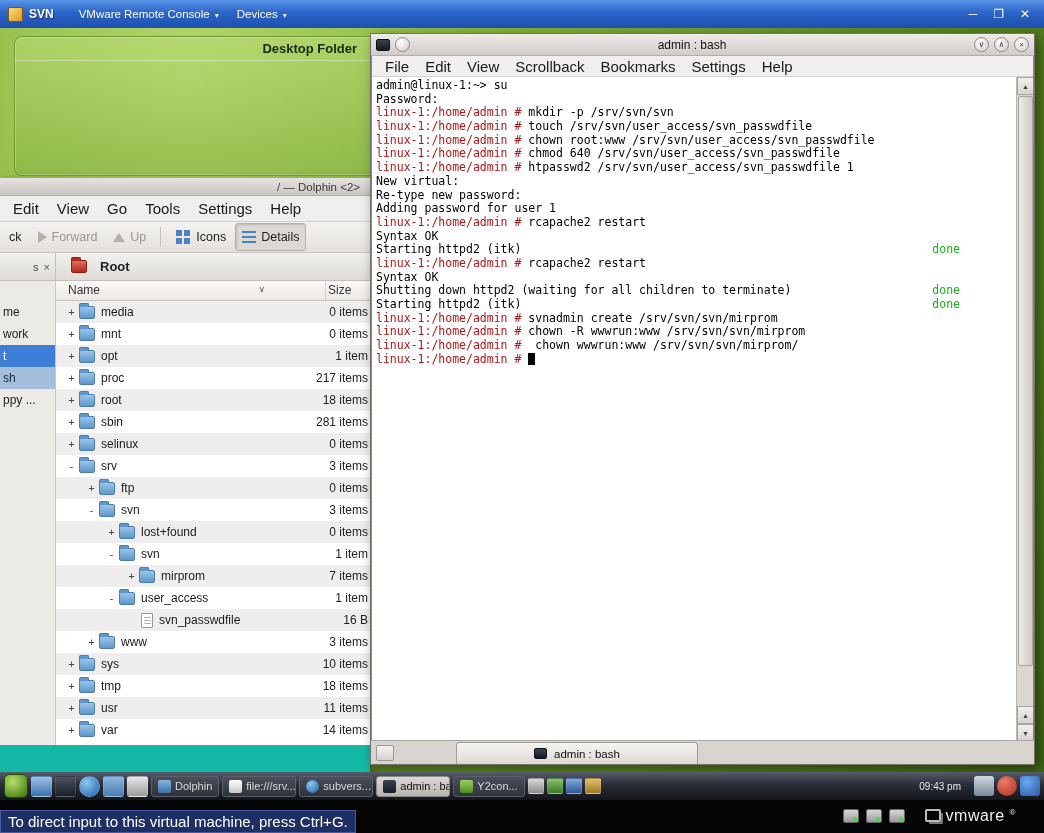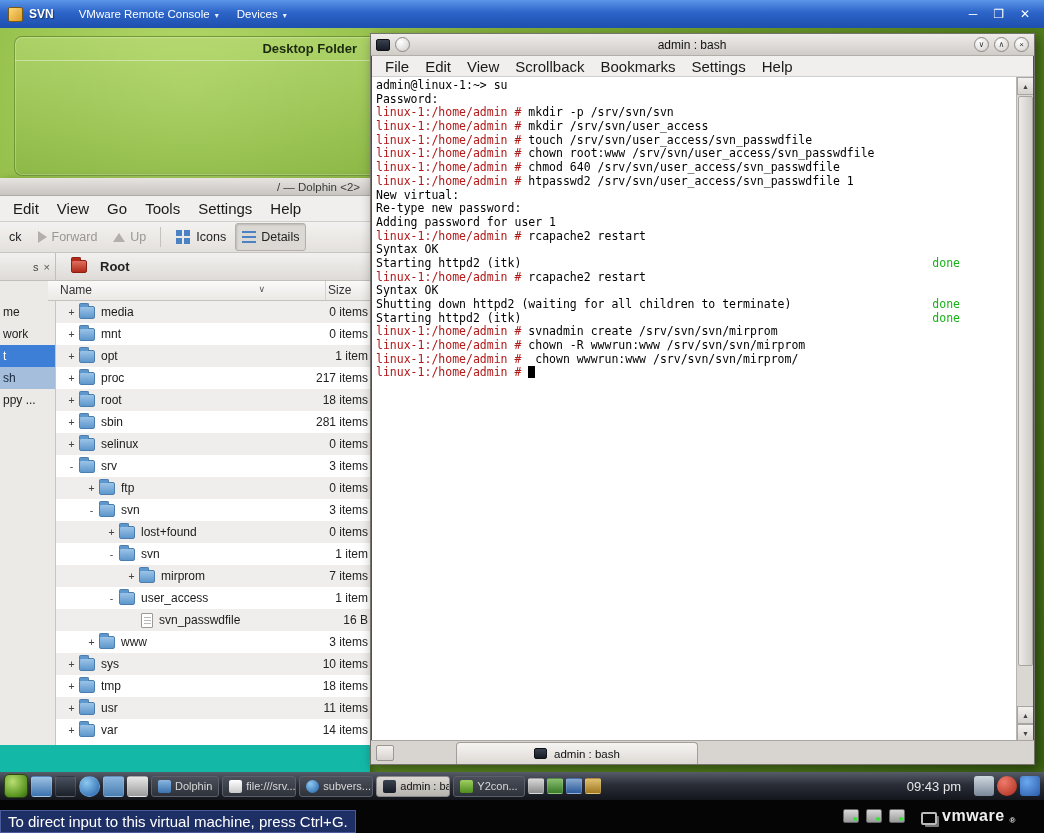--- a/index.html
+++ b/index.html
@@ -73,21 +73,21 @@
     display:flex;align-items:center;justify-content:flex-end;gap:5px;padding-right:5px;font-size:11px;color:#444}
   .places-close{cursor:default;font-size:11px;color:#555}
   .view-header{position:absolute;left:56px;right:0;top:75px;height:28px;
     background:linear-gradient(#f2f1ef,#dedbd7);border-bottom:1px solid #c2bfbb;
     display:flex;align-items:center;gap:7px;padding-left:13px;font-weight:bold;font-size:13px;color:#222}
   .places{position:absolute;left:0;top:103px;width:56px;height:464px;background:#eceae7;border-right:1px solid #c9c6c2;
     padding-top:20px}
   .place{height:22px;line-height:22px;font-size:12px;color:#222;padding-left:3px;white-space:nowrap;overflow:hidden}
   .place[data-state="selected"]{background:#3d7fd6;color:#fff}
   .place[data-state="alt"]{background:#a5bedb;color:#15273d}
-  .col-header{position:absolute;left:48px;right:0;top:103px;height:20px;display:flex;
+  .col-header{position:absolute;left:56px;right:0;top:103px;height:20px;display:flex;
     background:linear-gradient(#fbfaf9,#ebe8e5);border-bottom:1px solid #c6c3bf;font-size:12px;color:#333}
   .col-name{flex:1;padding:2px 0 0 12px;position:relative;border-right:1px solid #d5d2ce}
   .sort-arrow{position:absolute;right:60px;top:3px;font-size:9px;color:#555}
   .col-size{width:44px;padding:2px 4px 0 2px}
   .rows{position:absolute;left:56px;right:0;top:123px;height:444px;background:#fff;overflow:hidden}
   .row{display:flex;align-items:center;height:22px;font-size:12px;color:#1a1a1a;padding-right:2px}
   .row[data-shade="true"]{background:#efeeec}
   .row[data-depth="1"]{padding-left:10px}
   .row[data-depth="2"]{padding-left:30px}
   .row[data-depth="3"]{padding-left:50px}
@@ -103,21 +103,21 @@
   .ficon.red{background:linear-gradient(#e0705e,#b12a1a);border:1px solid #8a2012}
   .ficon.red::before{content:"";position:absolute;top:-4px;left:-1px;width:8px;height:3px;
     background:#b12a1a;border:1px solid #8a2012;border-bottom:none;border-radius:2px 2px 0 0}
   .fname{white-space:nowrap}
   .fsize{margin-left:auto;white-space:nowrap;color:#222}
   .dolphin-status{position:absolute;left:0;bottom:0;right:0;height:25px;background:#e8e6e3;
     border-top:1px solid #c6c3bf;display:flex;align-items:center;padding-left:70px;font-size:12px;color:#333}
 
   
   .konsole{position:absolute;left:370px;top:33px;width:665px;height:732px;z-index:30;
-    background:#be185d;border:1px solid #76726e;box-shadow:4px 4px 12px rgba(0,0,0,.45)}
+    background:#14b8a6;border:1px solid #76726e;box-shadow:4px 4px 12px rgba(0,0,0,.45)}
   .k-titlebar{position:absolute;left:0;top:0;right:0;height:22px;
     background:linear-gradient(#eeebe8,#d0ccc8);border-bottom:1px solid #b2aeaa;
     display:flex;align-items:center;gap:5px;padding:0 5px}
   .k-sysicon{width:14px;height:12px;background:linear-gradient(#3a4250,#161b24);border:1px solid #0e1218;border-radius:2px}
   .wbtn{width:15px;height:15px;border-radius:50%;flex:none;
     background:radial-gradient(circle at 35% 30%,#ffffff,#cfccc8);border:1px solid #8d8985;
     display:flex;align-items:center;justify-content:center;font-size:8px;color:#333;cursor:default}
   .k-title{flex:1;text-align:center;font-size:12px;color:#111}
   .konsole .menubar{position:absolute;left:1px;top:22px;right:1px;height:21px;padding-left:5px}
   .konsole .menu-item{padding:3px 8px}
@@ -171,32 +171,32 @@
     background:linear-gradient(#4a4f5a,#2e323a);border:1px solid #5a5f6a;border-radius:3px;
     max-width:74px;overflow:hidden;white-space:nowrap;flex:none}
   .task-btn[data-active="true"]{background:linear-gradient(#dcd9d5,#b6b3af);color:#111;border-color:#8a8a8a}
   .task-icon{width:13px;height:13px;border-radius:2px;flex:none}
   [data-icon="dolphin-task-icon"]{background:linear-gradient(#8ab6e0,#3a72ad)}
   [data-icon="file-task-icon"]{background:linear-gradient(#ffffff,#c8c8c8)}
   [data-icon="globe-task-icon"]{background:radial-gradient(circle at 35% 30%,#8ec8f0,#1f5fa8);border-radius:50%}
   [data-icon="terminal-task-icon"]{background:linear-gradient(#3a4250,#161b24)}
   [data-icon="yast-task-icon"]{background:linear-gradient(#9ed060,#4e8c1e)}
   .tb-spacer{flex:1}
-  .clock{color:#e8e8e8;font-size:13px;padding:0 10px;white-space:nowrap}
+  .clock{color:#e8e8e8;font-size:10px;padding:0 10px;white-space:nowrap}
 
   
   .vm-bottombar{position:absolute;left:0;top:800px;width:1044px;height:33px;background:#050505;z-index:60}
   .vm-hint{position:absolute;left:0;bottom:0;background:#1e2f66;border:1px solid #4a5a9a;color:#fff;
     font-size:15px;padding:2px 7px;white-space:nowrap}
   .vm-status-icons{position:absolute;right:139px;top:9px;display:flex;gap:7px}
   .dev-icon{width:16px;height:14px;background:linear-gradient(#d8d8d8,#9a9a9a);border:1px solid #666;
     border-radius:2px;position:relative}
   .dev-icon::after{content:"";position:absolute;right:1px;bottom:1px;width:4px;height:4px;border-radius:50%;background:#3ae23a}
-  .vm-logo{position:absolute;right:28px;top:7px;color:#eee;font-size:16px;font-weight:bold;letter-spacing:.5px;
-    display:flex;align-items:flex-end;gap:5px}
+  .vm-logo{position:absolute;right:28px;top:7px;color:#eee;font-size:16px;font-weight:normal;letter-spacing:.5px;
+    display:flex;align-items:flex-start;gap:5px}
   .vm-logo-boxes{width:16px;height:13px;margin-top:2px;border:2px solid #bbb;border-radius:2px;
     box-shadow:3px 3px 0 -1px #777}
   .vm-reg{font-size:8px;margin-top:1px}
 </style>
 </head>
 <body>
 
 <div class="vm-titlebar">
   <span class="vm-app-icon"></span>
   <span class="vm-title">SVN</span>
@@ -480,21 +480,20 @@
     </div>
   <div class="term-content">
     <div>
 
         <div class="tline"><span class="tp"></span><span class="tt">admin@linux-1:~&gt; su</span><span class="td"></span></div>
 
         <div class="tline"><span class="tp"></span><span class="tt">Password:</span><span class="td"></span></div>
 
         <div class="tline"><span class="tp">linux-1:/home/admin #</span><span class="tt"> mkdir -p /srv/svn/svn</span><span class="td"></span></div>
 
-        <div class="tline"><span class="tp">linux-1:/home/admin #</span><span class="tt"> mkdir /srv/svn/user_access</span><span class="td"></span></div>
 
         <div class="tline"><span class="tp">linux-1:/home/admin #</span><span class="tt"> touch /srv/svn/user_access/svn_passwdfile</span><span class="td"></span></div>
 
         <div class="tline"><span class="tp">linux-1:/home/admin #</span><span class="tt"> chown root:www /srv/svn/user_access/svn_passwdfile</span><span class="td"></span></div>
 
         <div class="tline"><span class="tp">linux-1:/home/admin #</span><span class="tt"> chmod 640 /srv/svn/user_access/svn_passwdfile</span><span class="td"></span></div>
 
         <div class="tline"><span class="tp">linux-1:/home/admin #</span><span class="tt"> htpasswd2 /srv/svn/user_access/svn_passwdfile 1</span><span class="td"></span></div>
 
         <div class="tline"><span class="tp"></span><span class="tt">New virtual:</span><span class="td"></span></div>

